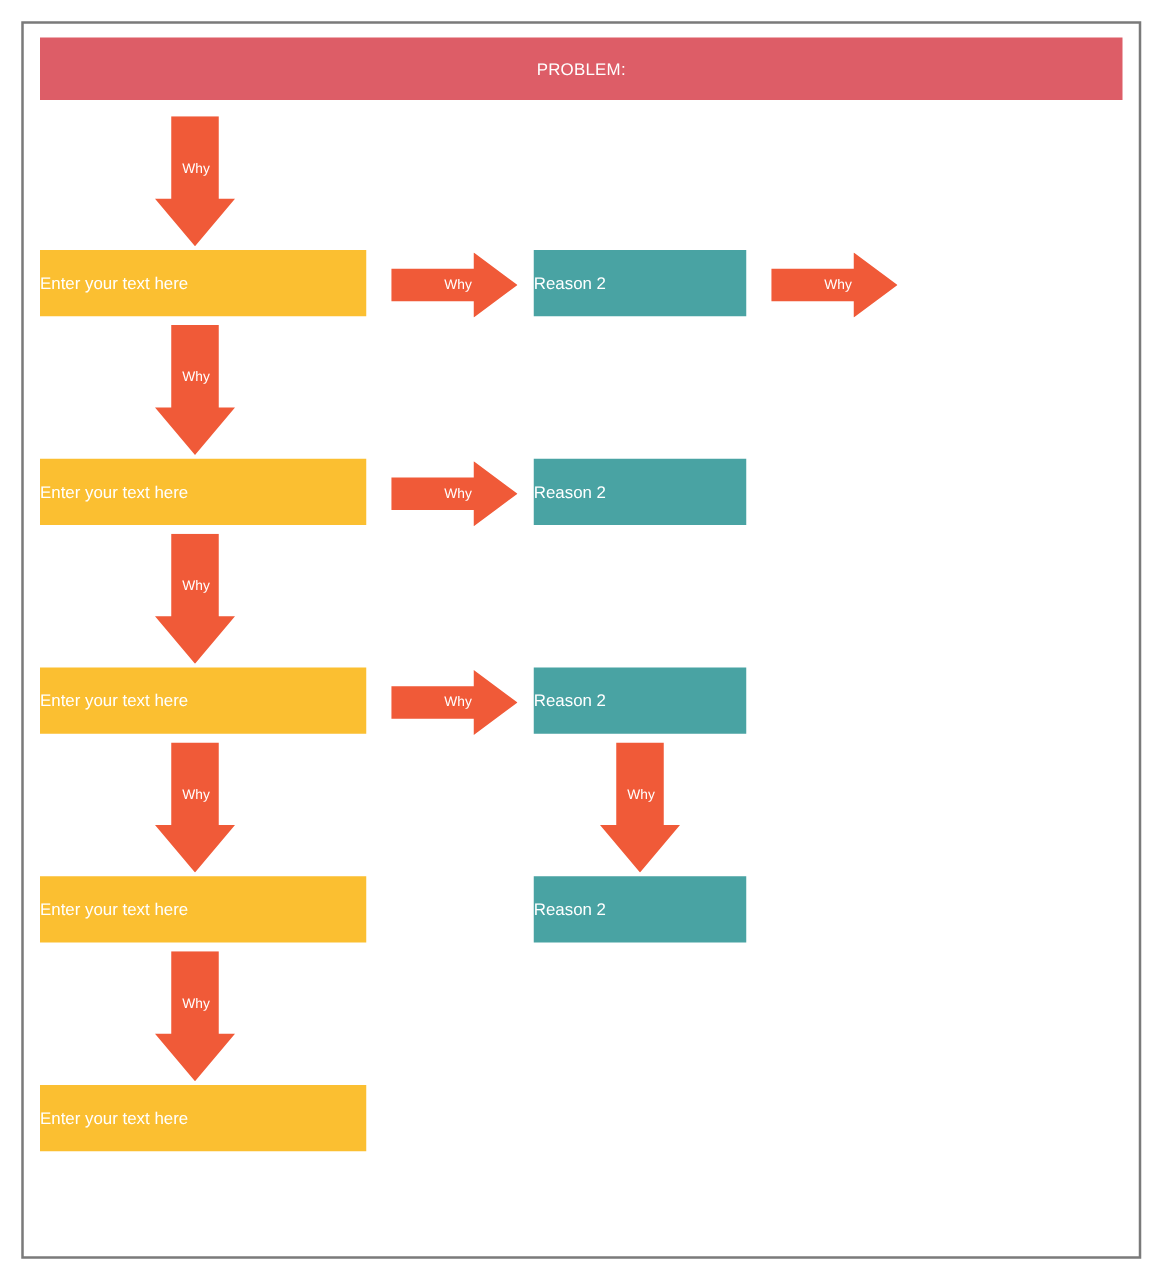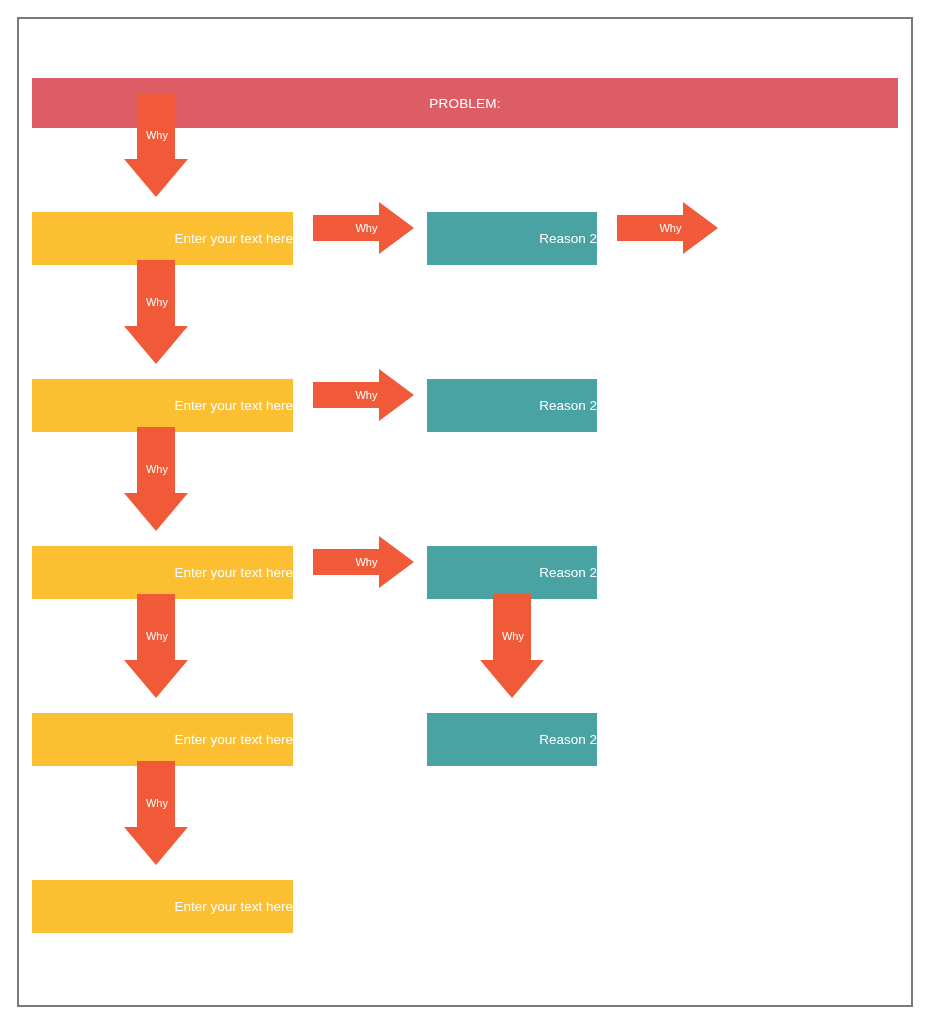--- a/index.html
+++ b/index.html
@@ -40,25 +40,24 @@
     font-size: 13.5px;
     letter-spacing: 0.2px;
     font-family: "Liberation Sans", sans-serif;
   }
 
   
   .box {
     position: absolute;
     display: flex;
     align-items: center;
-    justify-content: flex-end;
+    justify-content: flex-start;
     color: #ffffff;
     font-size: 13.5px;
     font-family: "Liberation Sans", sans-serif;
-    margin-top: 12px;
   }
   .box-why  { background: #FBBF31; }
   .box-reason { background: #49A3A3; }
 
   
   .arrow {
     position: absolute;
   }
   .arrow svg { display: block; }
   .arrow-label {
@@ -79,21 +78,21 @@
     left: 42%;
   }
 </style>
 </head>
 <body>
 
 <div id="canvas">
 
   <div class="frame"></div>
 
-  <div class="banner" style="left:32px; top:30px; width:866px; height:50px; background:#DD5D67;margin-top:48px;">
+  <div class="banner" style="left:32px; top:30px; width:866px; height:50px; background:#DD5D67;">
     <span>PROBLEM:</span>
   </div>
 
   <div class="arrow arrow-down" style="left:124px; top:93px; width:64px; height:104px;">
     <svg width="64" height="104" viewBox="0 0 64 104">
       <polygon points="13,0 51,0 51,66 64,66 32,104 0,66 13,66" fill="#F05A38"></polygon>
     </svg>
     <span class="arrow-label" style="top:36px;">Why</span>
   </div>
 

